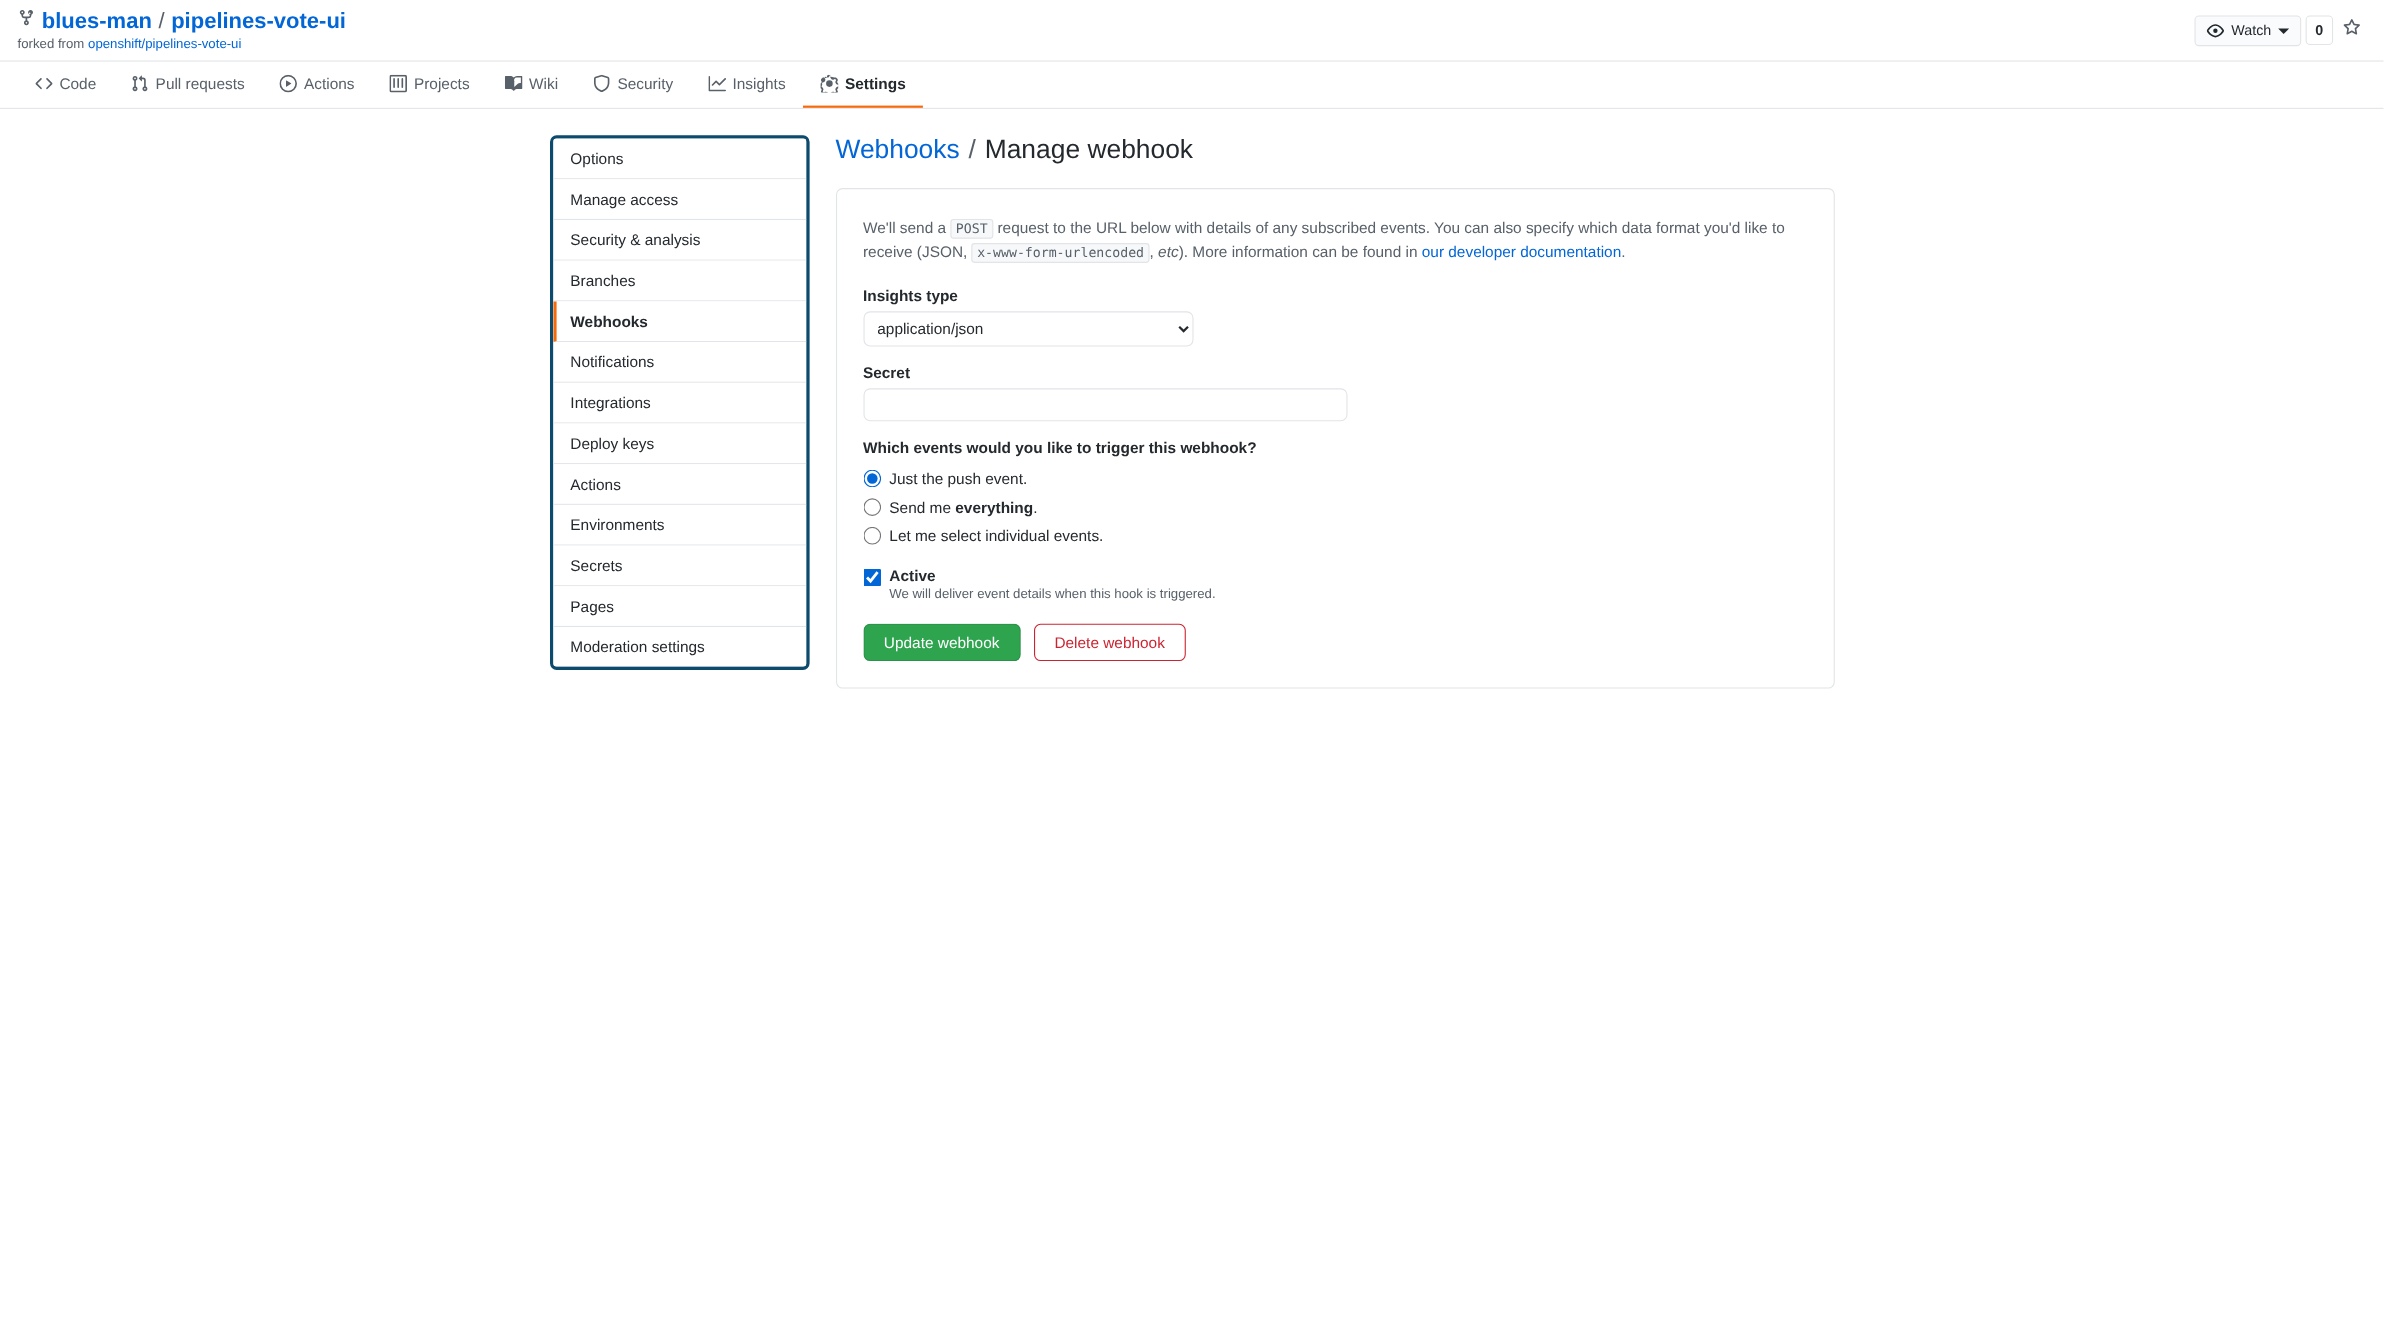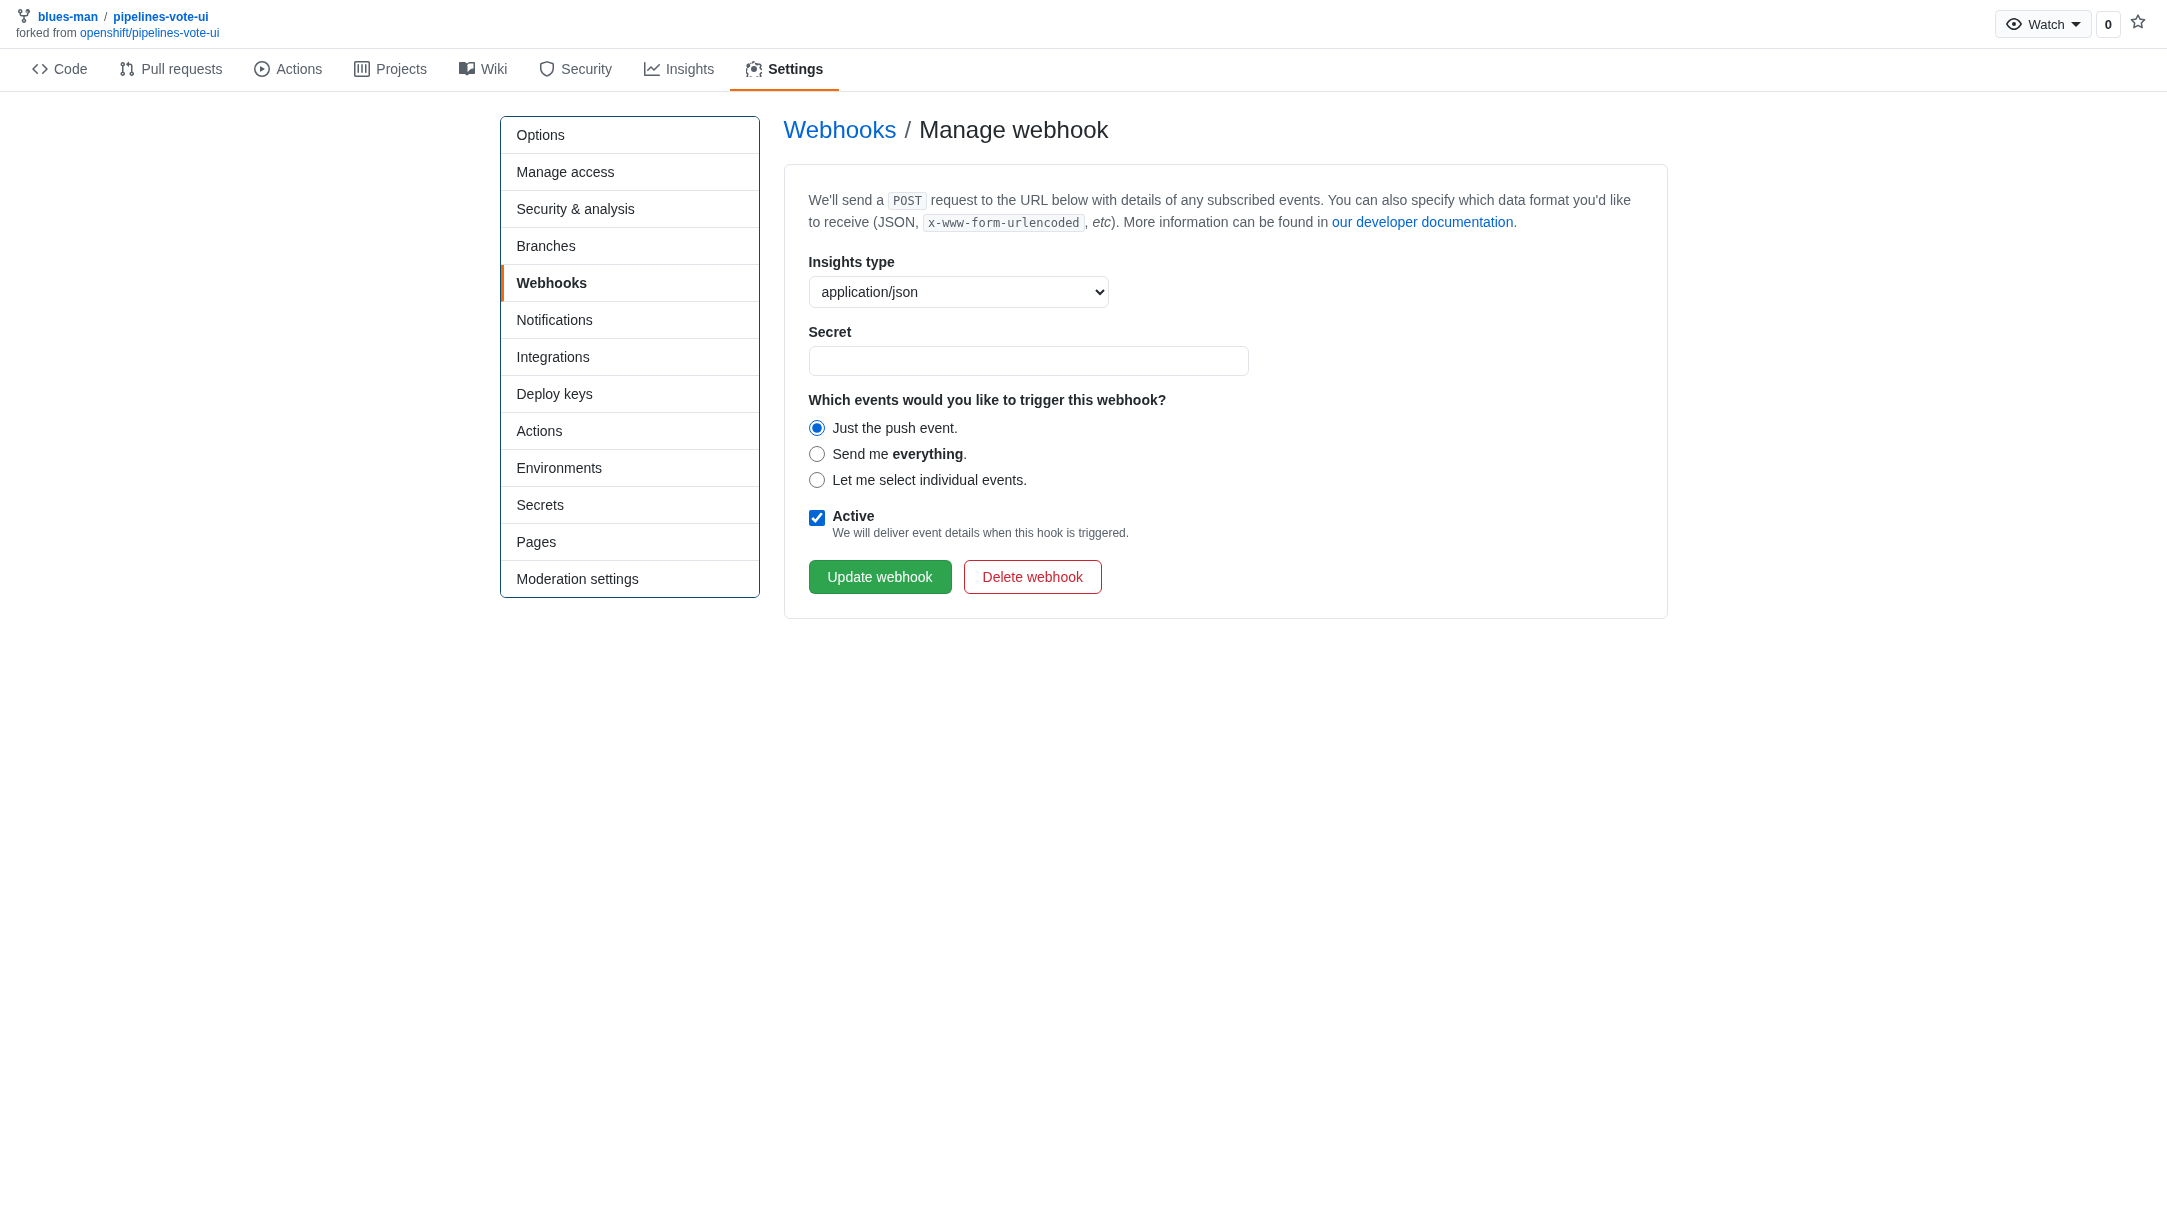--- a/index.html
+++ b/index.html
@@ -1,41 +1,41 @@
 <!DOCTYPE html>
 <html><head>
   <meta charset="utf-8">
   <style>
     * { box-sizing: border-box; margin: 0; padding: 0; }
     body { font-family: -apple-system, BlinkMacSystemFont, "Segoe UI", Helvetica, Arial, sans-serif; font-size: 14px; color: #24292e; background: #fff; }
 
     
     .top-bar { display: flex; align-items: center; justify-content: space-between; padding: 8px 16px; border-bottom: 1px solid #e1e4e8; background: #fff; }
-    .repo-title { display: flex; align-items: flex-end; gap: 6px; font-size: 12px; }
+    .repo-title { display: flex; align-items: flex-start; gap: 6px; font-size: 20px; }
     .repo-title .org-link { color: #0366d6; text-decoration: none; font-weight: 600; }
     .repo-title .separator { color: #586069; }
     .repo-title .repo-link { color: #0366d6; text-decoration: none; font-weight: 600; }
     .fork-info { font-size: 12px; color: #586069; margin-top: 2px; }
     .fork-info a { color: #0366d6; text-decoration: none; }
     .watch-btn { display: flex; align-items: center; gap: 6px; border: 1px solid #e1e4e8; border-radius: 4px; padding: 5px 10px; background: #fafbfc; cursor: pointer; font-size: 13px; color: #24292e; }
     .watch-count { border: 1px solid #e1e4e8; border-radius: 4px; padding: 5px 8px; font-size: 13px; font-weight: 600; cursor: pointer; }
     .star-btn { border: none; background: none; cursor: pointer; padding: 5px; color: #586069; font-size: 18px; }
     .top-right { display: flex; align-items: center; gap: 4px; margin-left: 47px; }
 
     
     .nav-tabs { display: flex; align-items: center; border-bottom: 1px solid #e1e4e8; padding: 0 16px; gap: 0; }
     .nav-tab { display: flex; align-items: center; gap: 6px; padding: 12px 16px; font-size: 14px; color: #586069; text-decoration: none; border-bottom: 2px solid transparent; cursor: pointer; white-space: nowrap; }
     .nav-tab.active { color: #24292e; font-weight: 600; border-bottom: 2px solid #f66a0a; }
     .nav-tab svg { color: #586069; }
 
     
     .layout { display: flex; max-width: 1200px; margin: 0 auto; padding: 24px 16px; gap: 24px; }
 
     
-    .sidebar { width: 260px; flex-shrink: 0; border: 1px solid #0c4a6e; border-radius: 6px; overflow: hidden; height: fit-content; }
+    .sidebar { width: 236px; flex-shrink: 0; border: 3px solid #0c4a6e; border-radius: 6px; overflow: hidden; height: fit-content; }
     .sidebar-item { display: block; padding: 10px 16px; font-size: 14px; color: #24292e; text-decoration: none; border-bottom: 1px solid #e1e4e8; cursor: pointer; background: #fff; }
     .sidebar-item:last-child { border-bottom: none; }
     .sidebar-item.active { font-weight: 600; border-left: 3px solid #f66a0a; padding-left: 13px; }
 
     
     .main { flex: 1; min-width: 0; }
     .page-header { display: flex; align-items: center; gap: 8px; margin-bottom: 20px; font-size: 24px; }
     .page-header .webhooks-link { color: #0366d6; text-decoration: none; }
     .page-header .separator { color: #586069; }
     .page-header .page-name { color: #24292e; font-weight: 400; }

